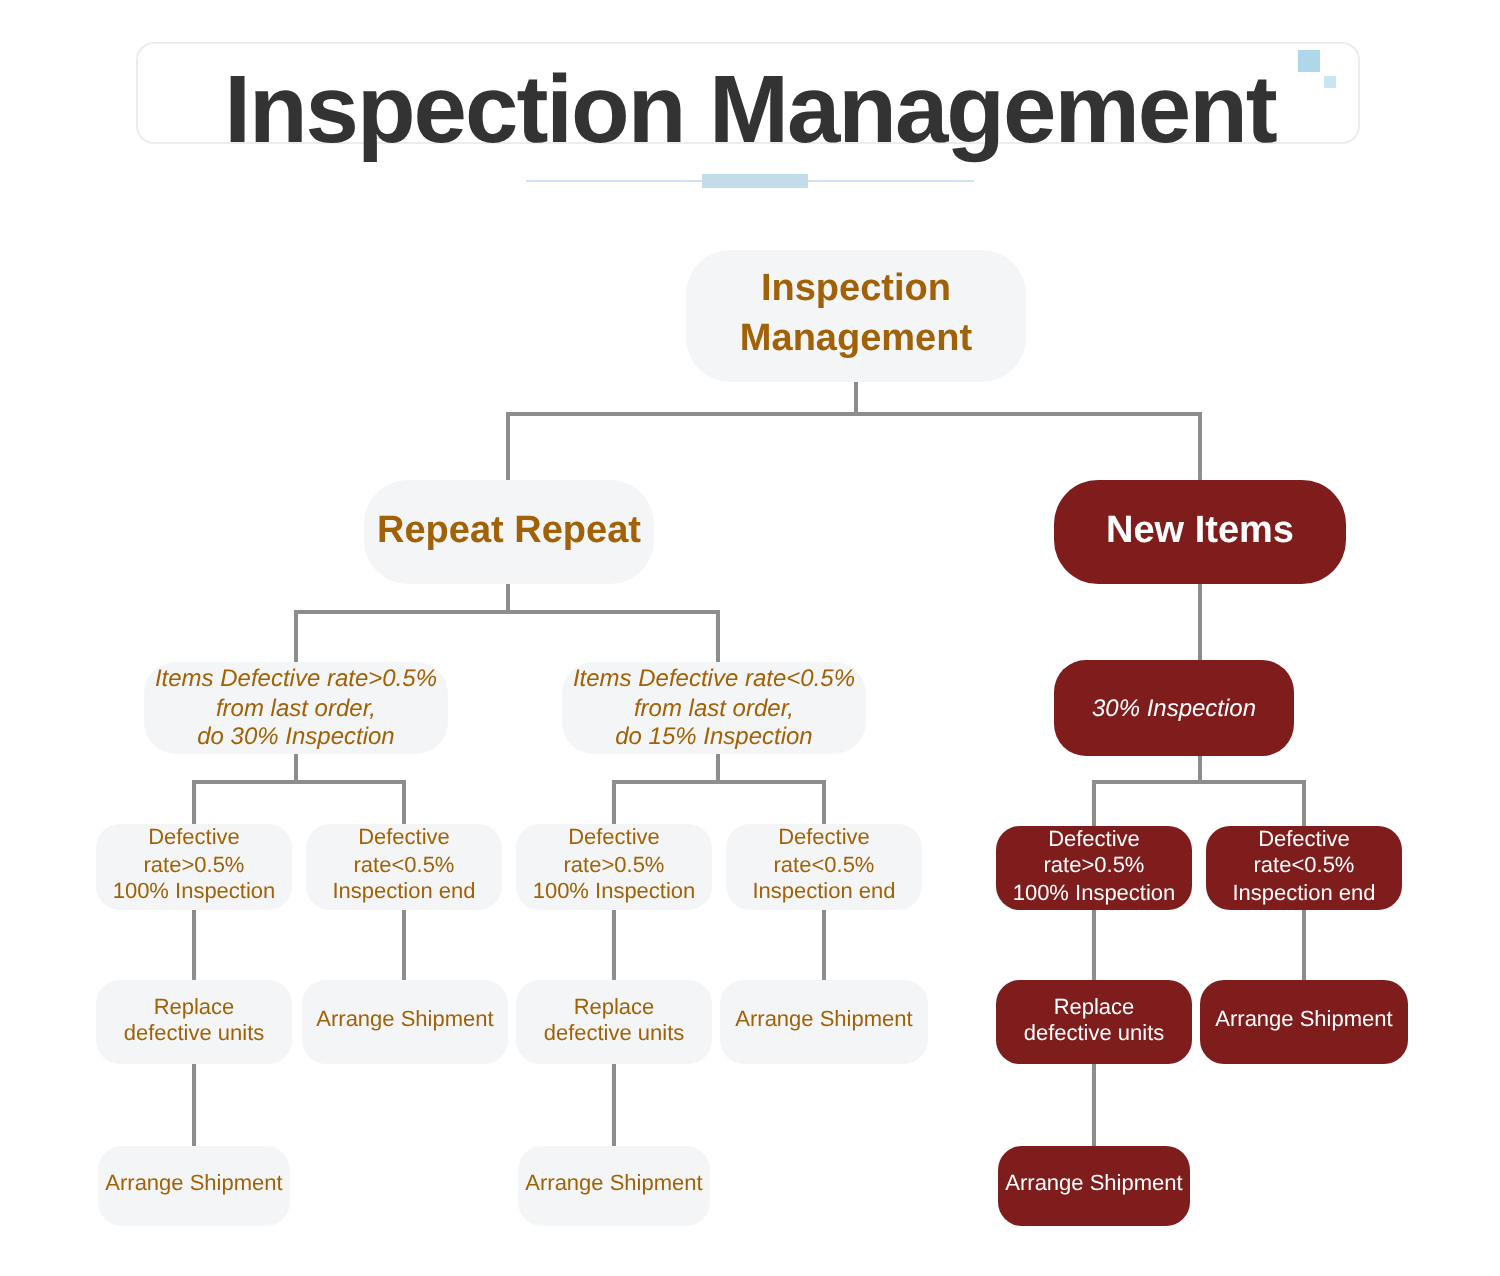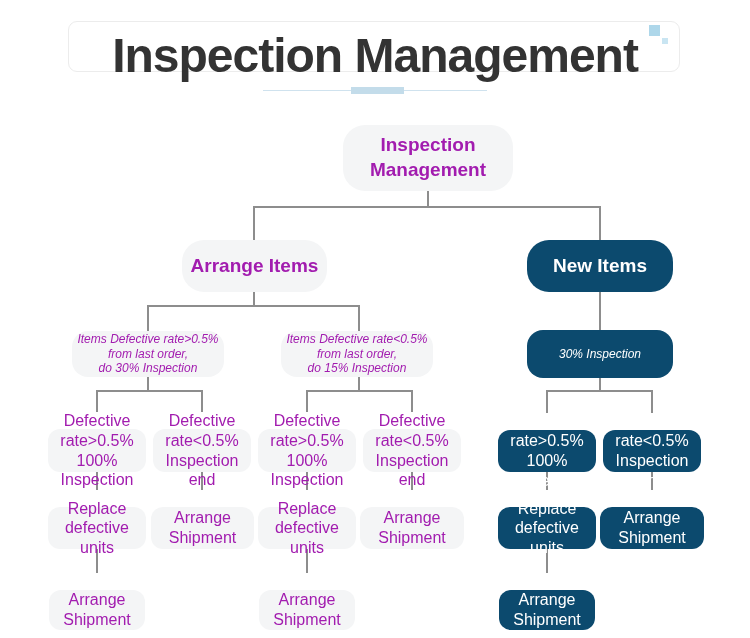--- a/index.html
+++ b/index.html
@@ -13,25 +13,25 @@
   .sq-big   { position:absolute; left:649px; top:25px; width:11px; height:11px; background:#aed7ea; }
   .sq-small { position:absolute; left:662px; top:38px; width:6px;  height:6px;  background:#c9e5f2; }
   .page-title { position:absolute; left:0; top:28px; width:750px; text-align:center;
                 font-size:48px; font-weight:bold; letter-spacing:-1px; color:#333333; z-index:2; }
   .rule-thin  { position:absolute; left:263px; top:90px; width:224px; height:1px; background:#cfe2ee; }
   .rule-thick { position:absolute; left:351px; top:87px; width:53px;  height:7px; background:#c3dcea; }
 
   
   .node { position:absolute; display:flex; align-items:center; justify-content:center;
           text-align:center; white-space:pre-line; border-radius:14px;
-          background:#f4f5f6; color:#a21caf; line-height:1.22; }
-  .pink { background:#0c4a6e; color:#ffffff; }
+          background:#f4f5f6; color:#a16207; line-height:1.22; }
+  .pink { background:#7f1d1d; color:#ffffff; }
   .big    { font-size:19px; font-weight:bold; border-radius:22px; line-height:1.3; }
   .medium { font-size:12px; border-radius:16px;font-style:italic; }
-  .small  { font-size:16px; border-radius:12px;margin-top:17px; }
+  .small  { font-size:11px; border-radius:12px; }
 
   
   .lv, .lh { position:absolute; background:#8d8d8d; }
   .lv { width:2px; }
   .lh { height:2px; }
 </style>
 </head>
 <body>
 
 <div class="stage">
@@ -76,30 +76,30 @@
   <div class="lv" style="left:546px;top:455px;height:35px"></div>
   <div class="lv" style="left:651px;top:455px;height:35px"></div>
 
   <div class="lv" style="left:96px;top:532px;height:41px"></div>
   <div class="lv" style="left:306px;top:532px;height:41px"></div>
   <div class="lv" style="left:546px;top:532px;height:41px"></div>
 
   <div class="node big" style="left:343px;top:125px;width:170px;height:66px">Inspection
 Management</div>
 
-  <div class="node big" style="left:182px;top:240px;width:145px;height:52px">Arrange Items</div>
+  <div class="node big" style="left:182px;top:240px;width:145px;height:52px">Repeat Repeat</div>
   <div class="node big pink" style="left:527px;top:240px;width:146px;height:52px">New Items</div>
 
   <div class="node medium" style="left:72px;top:331px;width:152px;height:46px">Items Defective rate&gt;0.5%
 from last order,
 do 30% Inspection</div>
   <div class="node medium" style="left:281px;top:331px;width:152px;height:46px">Items Defective rate&lt;0.5%
 from last order,
 do 15% Inspection</div>
-  <div class="node medium pink" style="left:527px;top:330px;width:146px;height:48px">30% Inspection</div>
+  <div class="node medium pink" style="left:527px;top:330px;width:120px;height:48px">30% Inspection</div>
 
   <div class="node small" style="left:48px;top:412px;width:98px;height:43px">Defective rate&gt;0.5%
 100% Inspection</div>
   <div class="node small" style="left:153px;top:412px;width:98px;height:43px">Defective rate&lt;0.5%
 Inspection end</div>
   <div class="node small" style="left:258px;top:412px;width:98px;height:43px">Defective rate&gt;0.5%
 100% Inspection</div>
   <div class="node small" style="left:363px;top:412px;width:98px;height:43px">Defective rate&lt;0.5%
 Inspection end</div>
   <div class="node small pink" style="left:498px;top:413px;width:98px;height:42px">Defective rate&gt;0.5%

